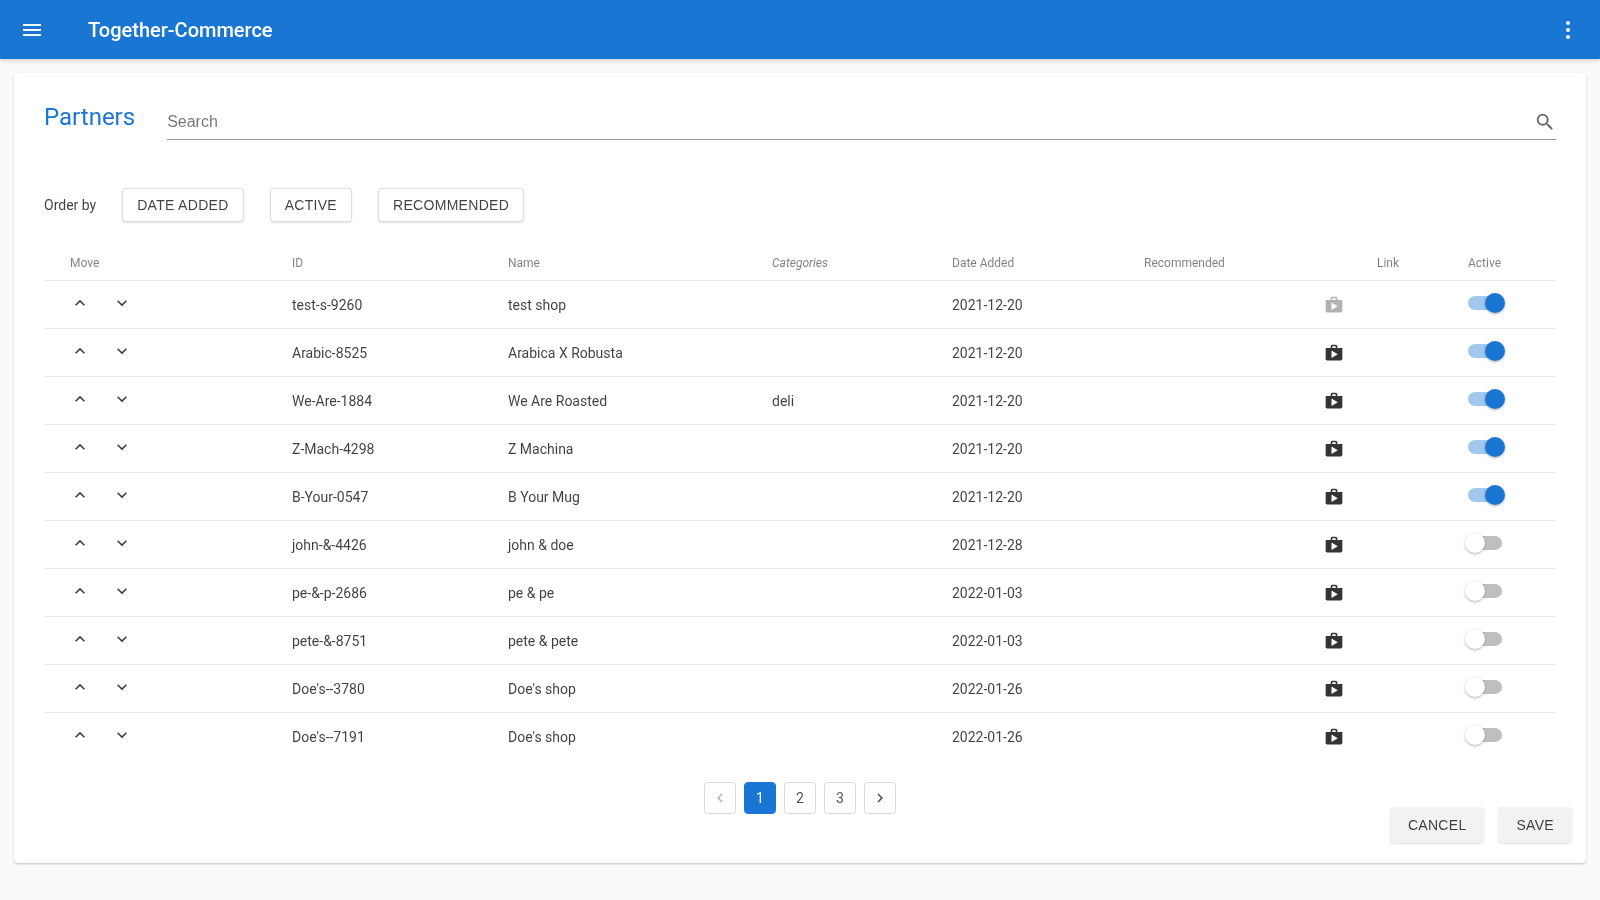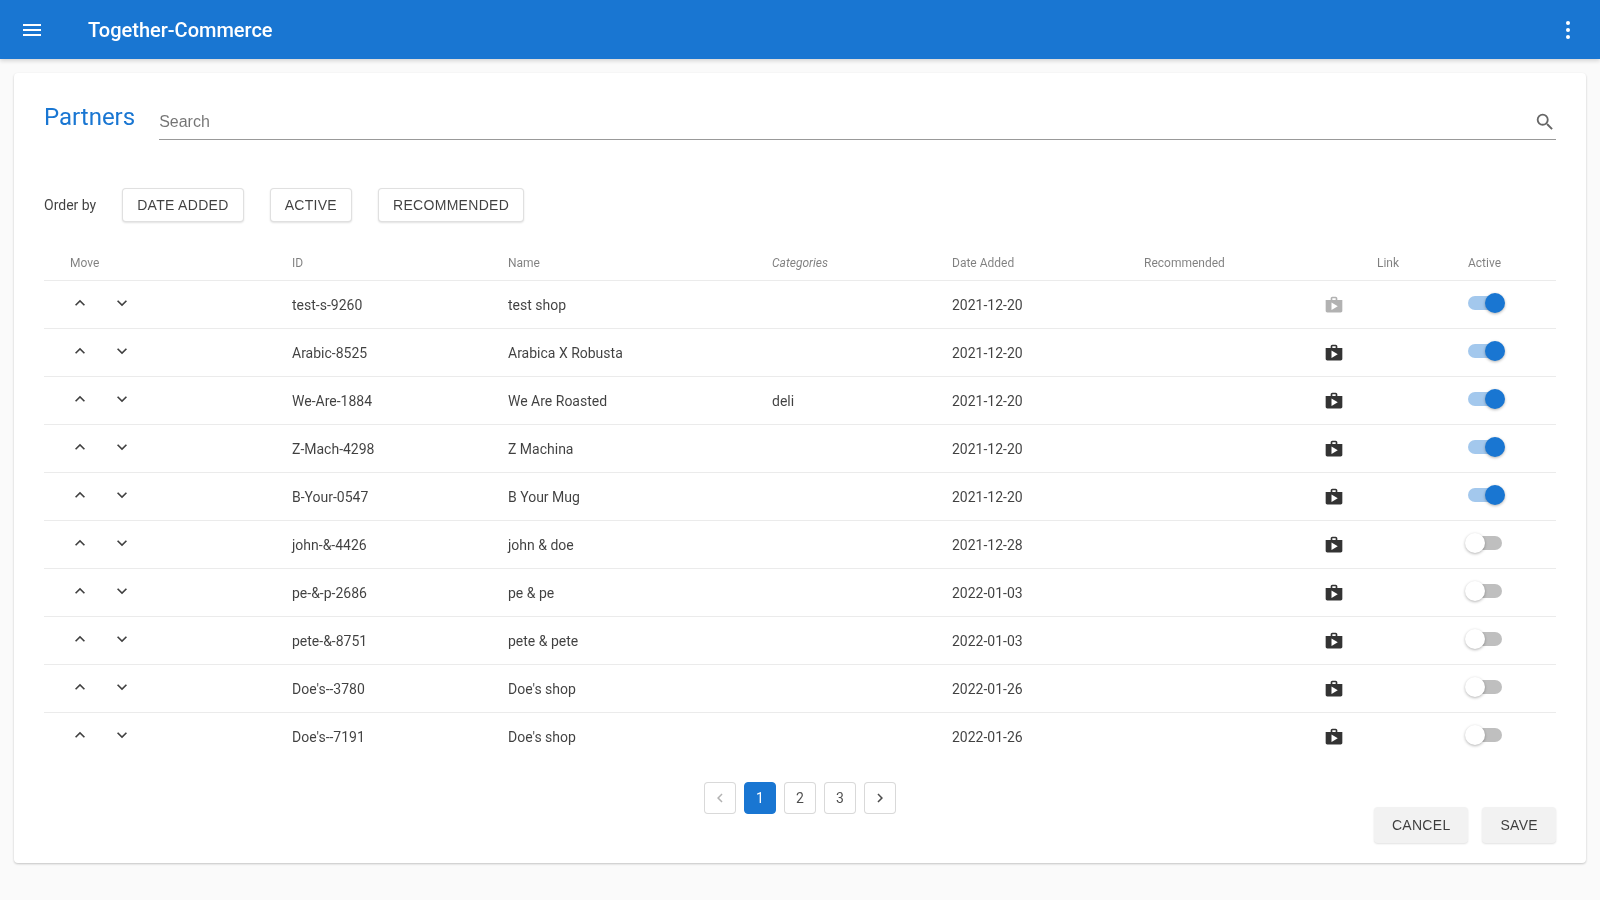--- a/index.html
+++ b/index.html
@@ -2,21 +2,21 @@
 <html><head>
 <meta charset="utf-8">
 <style>
   * { box-sizing: border-box; margin: 0; padding: 0; }
   body { font-family: Roboto, -apple-system, BlinkMacSystemFont, "Segoe UI", Arial, sans-serif; background: #fafafa; color: rgba(0,0,0,0.87); }
   .appbar { background: #1976d2; color: #fff; height: 59px; display: flex; align-items: center; padding: 0 12px; box-shadow: 0 2px 4px rgba(0,0,0,0.15); }
   .appbar .menu-btn, .appbar .more-btn { width: 40px; height: 40px; display:flex; align-items:center; justify-content:center; border-radius: 50%; cursor:pointer; }
   .appbar .title { font-size: 20px; font-weight: 500; margin-left: 36px; }
   .appbar .spacer { flex: 1; }
   .card { background: #fff; margin: 14px; border-radius: 4px; box-shadow: 0 1px 3px rgba(0,0,0,0.08), 0 1px 2px rgba(0,0,0,0.15); padding: 30px; min-height: 790px; position: relative; }
-  .header-row { display:flex; align-items: flex-start; gap: 24px; }
+  .header-row { display:flex; align-items: flex-start; gap: 32px; }
   .page-title { color:#1976d2; font-size: 24px; font-weight: 400; }
   .search-wrap { flex:1; display:flex; align-items:center; border-bottom: 1px solid rgba(0,0,0,0.4); padding-bottom: 4px; margin-top: 6px; }
   .search-input { flex:1; border:none; outline:none; font-size: 16px; padding: 4px 0; background:transparent; color: rgba(0,0,0,0.87); }
   .search-input::placeholder { color: rgba(0,0,0,0.55); }
   .search-icon { color: rgba(0,0,0,0.6); display:flex; align-items:center; }
   .orderby-row { display:flex; align-items:center; gap: 26px; margin-top: 48px; }
   .orderby-label { font-size: 14px; color: rgba(0,0,0,0.75); }
   .chip-btn { background:#fff; border:1px solid rgba(0,0,0,0.12); border-radius:4px; padding: 8px 14px; font-size: 14px; font-weight:500; color: rgba(0,0,0,0.75); text-transform: uppercase; cursor:pointer; box-shadow: 0 1px 2px rgba(0,0,0,0.12); letter-spacing: 0.3px; }
   table { width:100%; border-collapse: collapse; margin-top: 24px; }
   thead th { text-align:left; font-size: 12px; font-weight: 400; color: rgba(0,0,0,0.5); padding: 10px 8px; }
@@ -28,21 +28,21 @@
   .toggle { width: 34px; height: 14px; border-radius: 7px; position:relative; cursor:pointer; display:inline-block; }
   .toggle .knob { width: 20px; height: 20px; border-radius: 50%; position:absolute; top:-3px; box-shadow: 0 1px 3px rgba(0,0,0,0.3); }
   .toggle.on { background: rgba(25,118,210,0.4); }
   .toggle.on .knob { background:#1976d2; right:-3px; }
   .toggle.off { background: rgba(0,0,0,0.25); }
   .toggle.off .knob { background:#fff; left:-3px; }
   .pagination { display:flex; gap:8px; justify-content:center; margin-top: 22px; }
   .page-btn { min-width:32px; height:32px; border:1px solid rgba(0,0,0,0.15); border-radius:4px; background:#fff; display:flex; align-items:center; justify-content:center; font-size:14px; cursor:pointer; color: rgba(0,0,0,0.7); }
   .page-btn.active { background:#1976d2; color:#fff; border-color:#1976d2; }
   .page-btn.disabled { color: rgba(0,0,0,0.3); cursor:default; }
-  .footer-actions { position:absolute; right:30px; bottom: 20px; display:flex; gap:14px; }
+  .footer-actions { position:absolute; right:14px; bottom: 20px; display:flex; gap:14px; }
   .flat-btn { background:#f2f2f2; border:none; border-radius:4px; padding: 10px 18px; font-size:14px; font-weight:500; color: rgba(0,0,0,0.75); cursor:pointer; text-transform: uppercase; letter-spacing:0.3px; box-shadow: 0 1px 2px rgba(0,0,0,0.12);}
   th.col-move{width:200px; padding-left:26px;} th.col-id{width:180px;} th.col-name{width:220px;} th.col-cat{width:150px;font-style:italic;} th.col-date{width:160px;} th.col-rec{width:150px;} th.col-link{width:120px;text-align:center;} th.col-active{width:80px;}
 </style>
 </head>
 <body>
 
 <div class="appbar">
   <div class="menu-btn">
     <svg width="24" height="24" viewBox="0 0 24 24" fill="white">
         <path d="M3 6h18v2H3V6zm0 5h18v2H3v-2zm0 5h18v2H3v-2z"></path>

